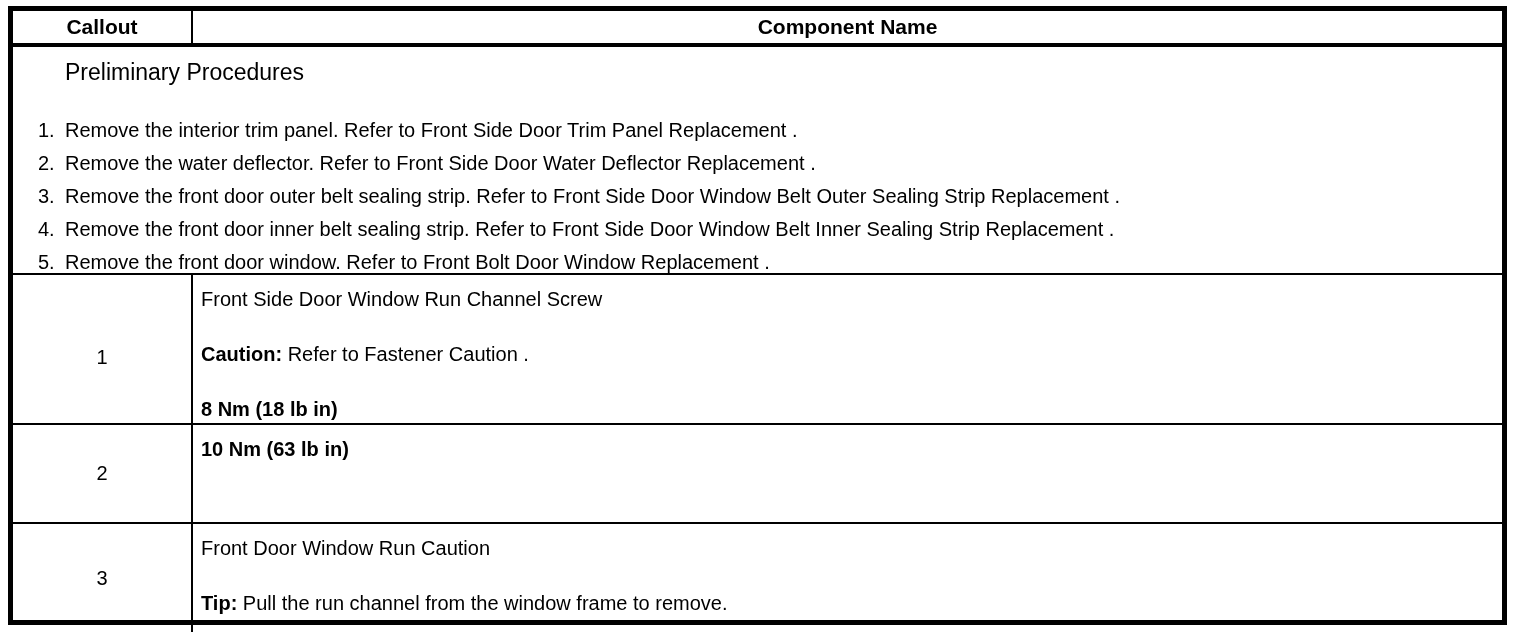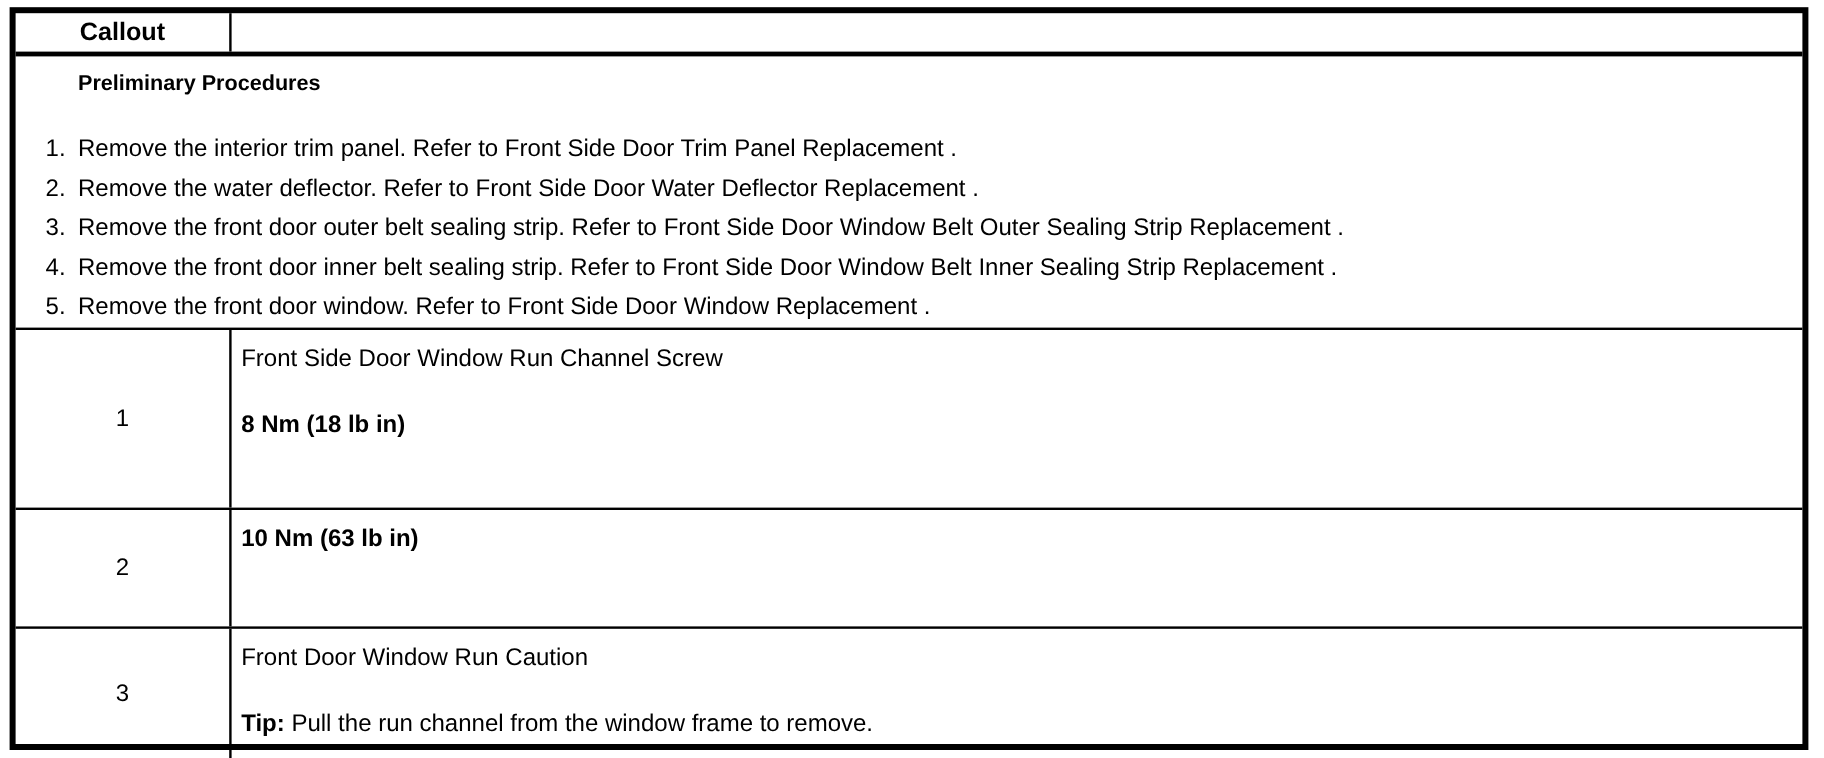--- a/index.html
+++ b/index.html
@@ -45,22 +45,22 @@
   }
   .hdr-cell.first {
     border-right: 2px solid #000000;
   }
   
   .prelim {
     border-bottom: 2px solid #000000;
     padding: 12px 10px 0 25px;
   }
   .prelim-title {
-    font-weight: bold;
-    font-size: 18px;
+    font-weight: normal;
+    font-size: 23px;
     margin-left: 27px;
     margin-bottom: 28px;
   }
   .step {
     display: flex;
     font-size: 20px;
     line-height: 33px;
   }
   .step-num {
     width: 27px;
@@ -101,20 +101,21 @@
   }
 </style>
 </head>
 <body>
 
 <div class="page">
   <div class="frame">
 
     <div class="hdr-row">
       <div class="hdr-cell first">Callout</div>
+      <div class="hdr-cell">Component Name</div>
     </div>
 
     <div class="prelim">
       <div class="prelim-title">Preliminary Procedures</div>
 
       <div class="step">
         <span class="step-num">1.</span>
         <span class="step-text">Remove the interior trim panel. Refer to Front Side Door Trim Panel Replacement .</span>
       </div>
       <div class="step">
@@ -124,28 +125,29 @@
       <div class="step">
         <span class="step-num">3.</span>
         <span class="step-text">Remove the front door outer belt sealing strip. Refer to Front Side Door Window Belt Outer Sealing Strip Replacement .</span>
       </div>
       <div class="step">
         <span class="step-num">4.</span>
         <span class="step-text">Remove the front door inner belt sealing strip. Refer to Front Side Door Window Belt Inner Sealing Strip Replacement .</span>
       </div>
       <div class="step">
         <span class="step-num">5.</span>
-        <span class="step-text">Remove the front door window. Refer to Front Side Door Window Replacement .</span>
+        <span class="step-text">Remove the front door window. Refer to Front Bolt Door Window Replacement .</span>
       </div>
     </div>
 
     <div class="c-row">
       <div class="callout-cell">1</div>
       <div class="comp-cell">
         <div class="comp-line">Front Side Door Window Run Channel Screw</div>
+        <div class="comp-line"><span class="b">Caution:</span><span> Refer to Fastener Caution .</span></div>
         <div class="comp-line b">8 Nm (18 lb in)</div>
       </div>
     </div>
 
     <div class="c-row">
       <div class="callout-cell">2</div>
       <div class="comp-cell">
         <div class="comp-line b">10 Nm (63 lb in)</div>
       </div>
     </div>

